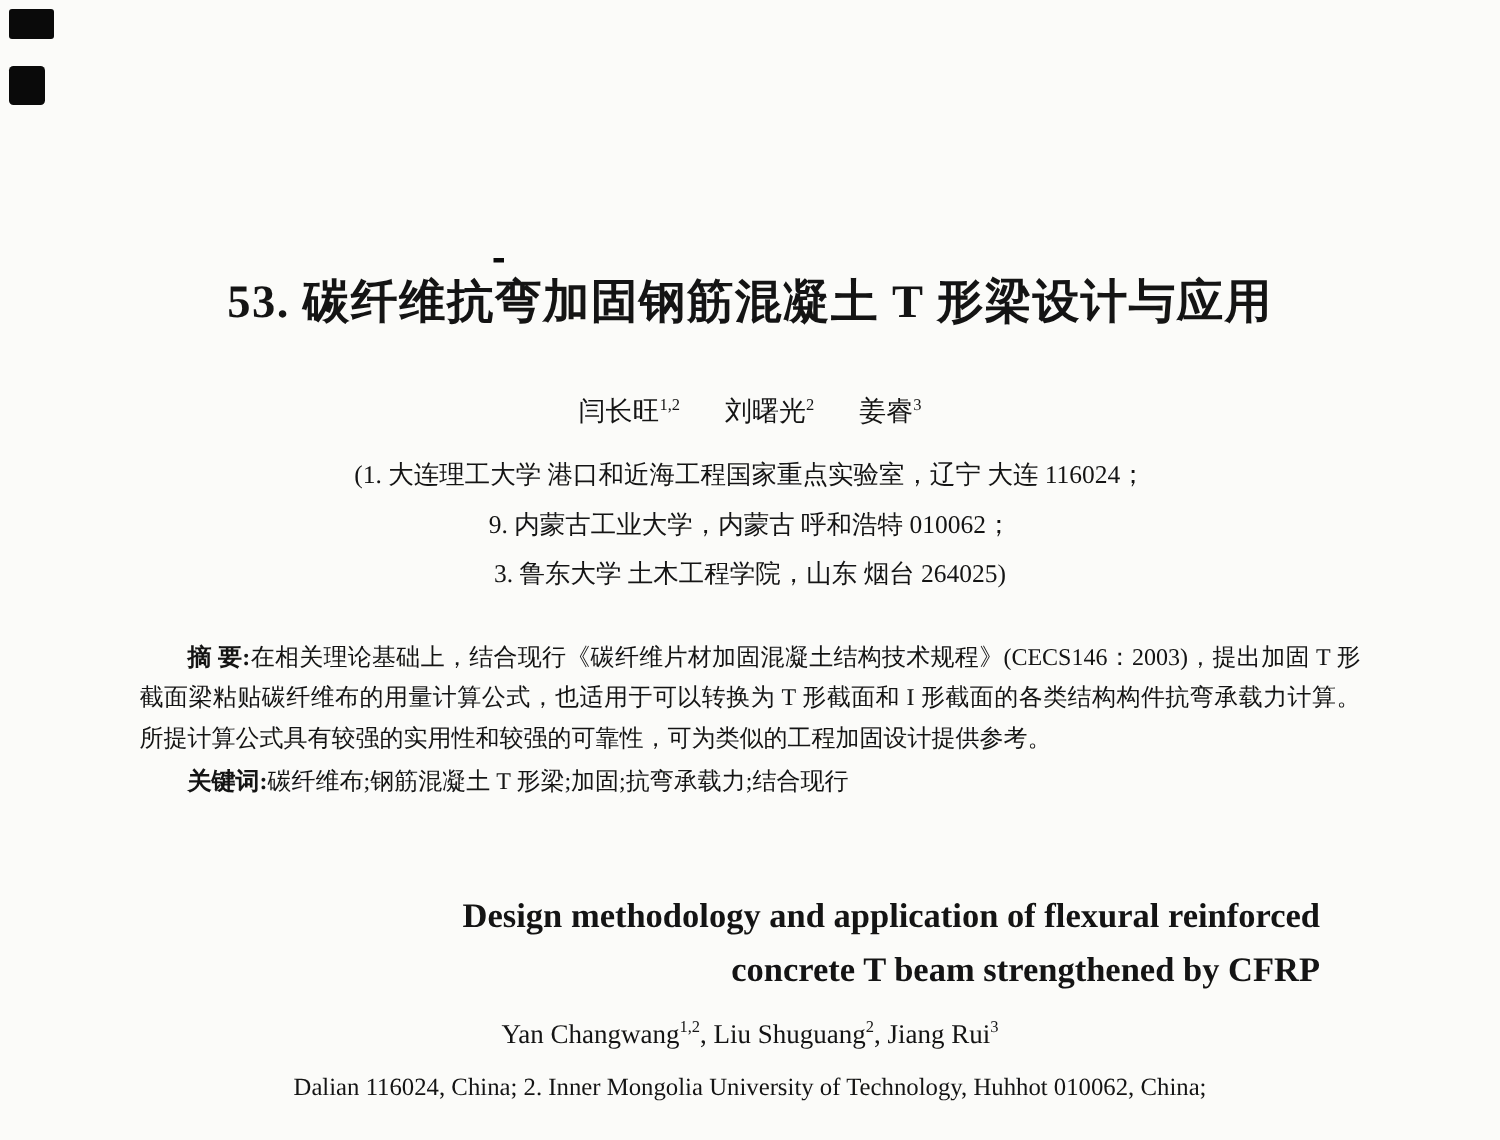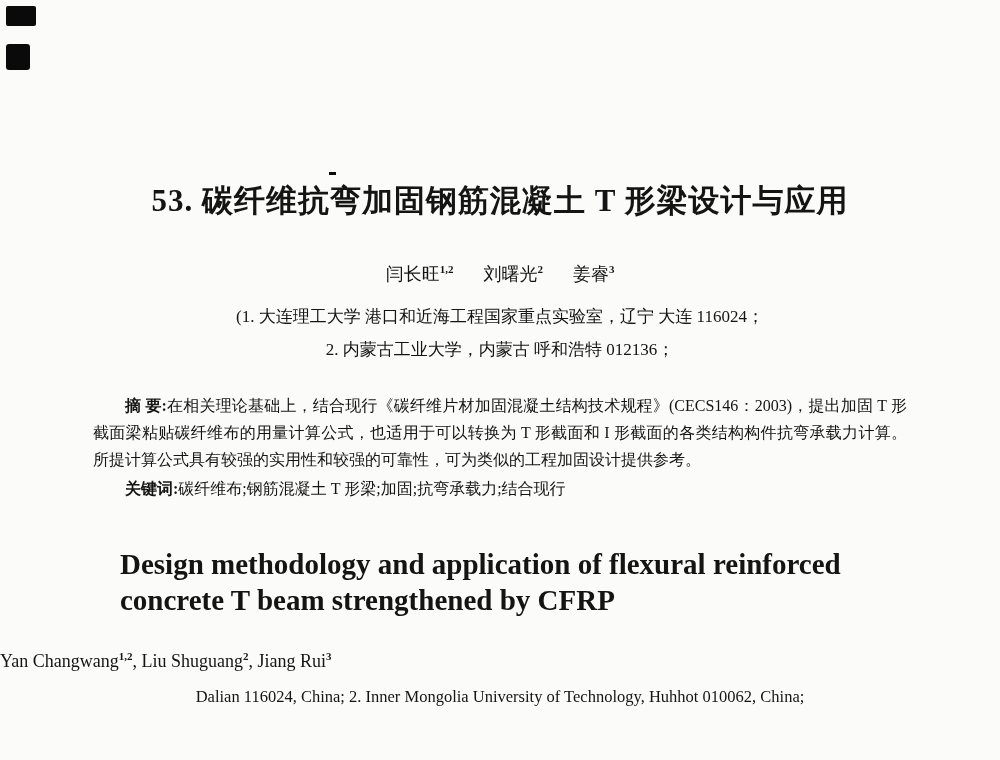--- a/index.html
+++ b/index.html
@@ -39,21 +39,20 @@
   }
   .zh-authors {
     margin-top: 40px;
     display: flex;
     justify-content: center;
     gap: 30px;
     font-size: 18px;
   }
   .zh-authors sup, .en-authors sup {
     font-size: 11px;
-    font-weight: bold;
   }
   .zh-affiliations {
     margin-top: 14px;
     text-align: center;
     font-size: 17px;
     line-height: 33px;
   }
   .abstract-block {
     margin: 26px 93px 0 93px;
     font-size: 16px;
@@ -68,30 +67,30 @@
     font-weight: bold;
     font-family: Liberation Serif, serif;
   }
   .keywords-line {
     margin: 2px 93px 0 93px;
     font-size: 16px;
     line-height: 27px;
     text-indent: 2em;
   }
   .en-title {
-    margin: 44px auto 0 auto;
+    margin: 58px auto 0 auto;
     width: 760px;
-    text-align: left;
-    font-size: 29px;
+    text-align: right;
+    font-size: 23px;
     font-weight: bold;
     line-height: 36px;
   }
   .en-authors {
-    margin-top: 32px;
-    text-align: left;
+    margin-top: 14px;
+    text-align: center;
     font-size: 18px;
   }
   .en-affiliations {
     margin-top: 10px;
     text-align: center;
     font-size: 16.5px;
     line-height: 30px;
   }
 </style>
 </head>
@@ -106,21 +105,22 @@
   <h1 class="zh-title">53. 碳纤维抗弯加固钢筋混凝土 T 形梁设计与应用</h1>
 
   <div class="zh-authors">
     <span class="author"><span>闫长旺</span><sup>1,2</sup></span>
     <span class="author"><span>刘曙光</span><sup>2</sup></span>
     <span class="author"><span>姜睿</span><sup>3</sup></span>
   </div>
 
   <div class="zh-affiliations">
     <div>(1. 大连理工大学 港口和近海工程国家重点实验室，辽宁 大连 116024；</div>
-    <div>2. 内蒙古工业大学，内蒙古 呼和浩特 012136；</div>
+    <div>9. 内蒙古工业大学，内蒙古 呼和浩特 010062；</div>
+    <div>3. 鲁东大学 土木工程学院，山东 烟台 264025)</div>
   </div>
 
   <div class="abstract-block">
     <p><span class="bold-label">摘  要:</span><span>在相关理论基础上，结合现行《碳纤维片材加固混凝土结构技术规程》(CECS146：2003)，提出加固 T 形截面梁粘贴碳纤维布的用量计算公式，也适用于可以转换为 T 形截面和 I 形截面的各类结构构件抗弯承载力计算。所提计算公式具有较强的实用性和较强的可靠性，可为类似的工程加固设计提供参考。</span></p>
   </div>
 
   <div class="keywords-line">
     <span class="bold-label">关键词:</span><span>碳纤维布;钢筋混凝土 T 形梁;加固;抗弯承载力;结合现行</span>
   </div>
 

